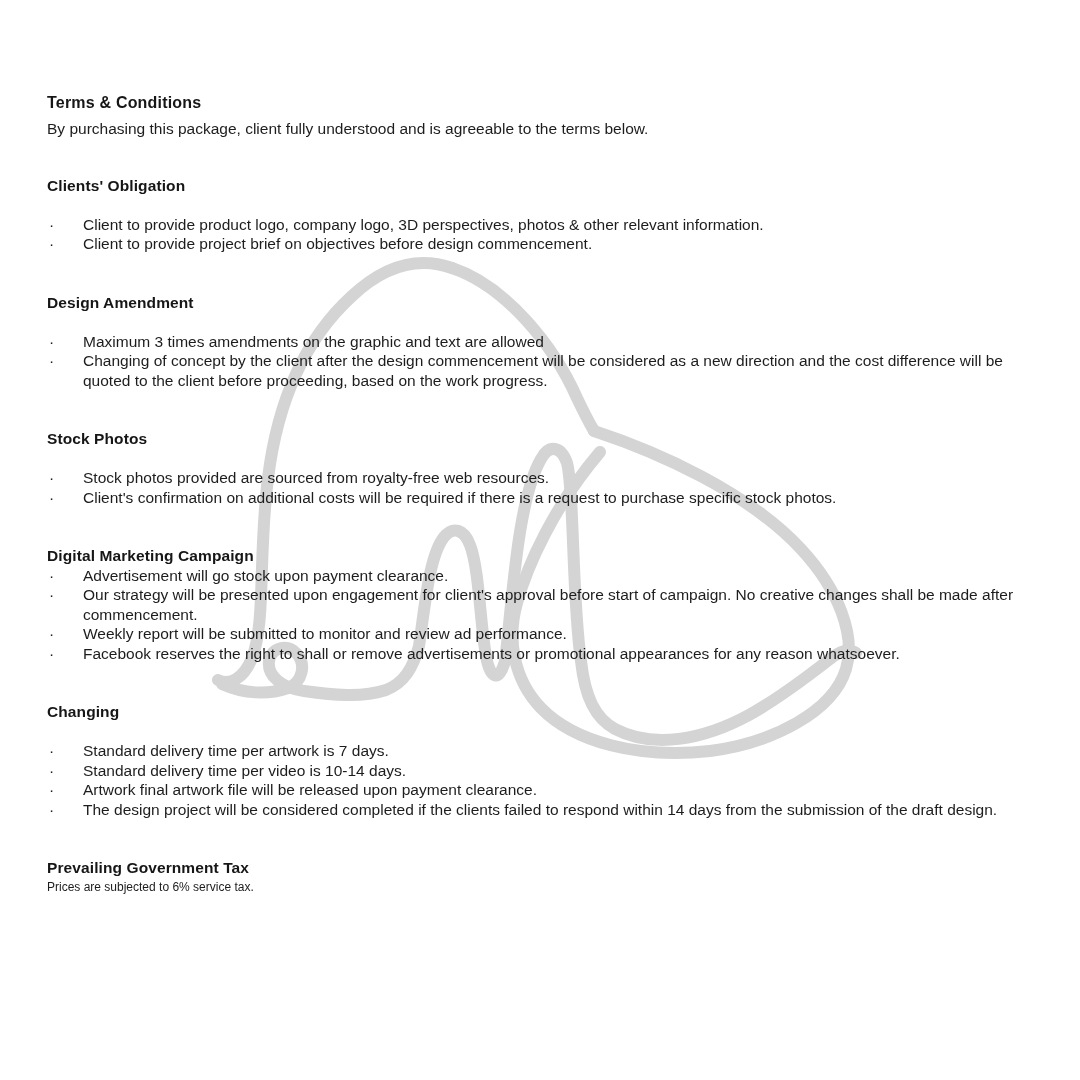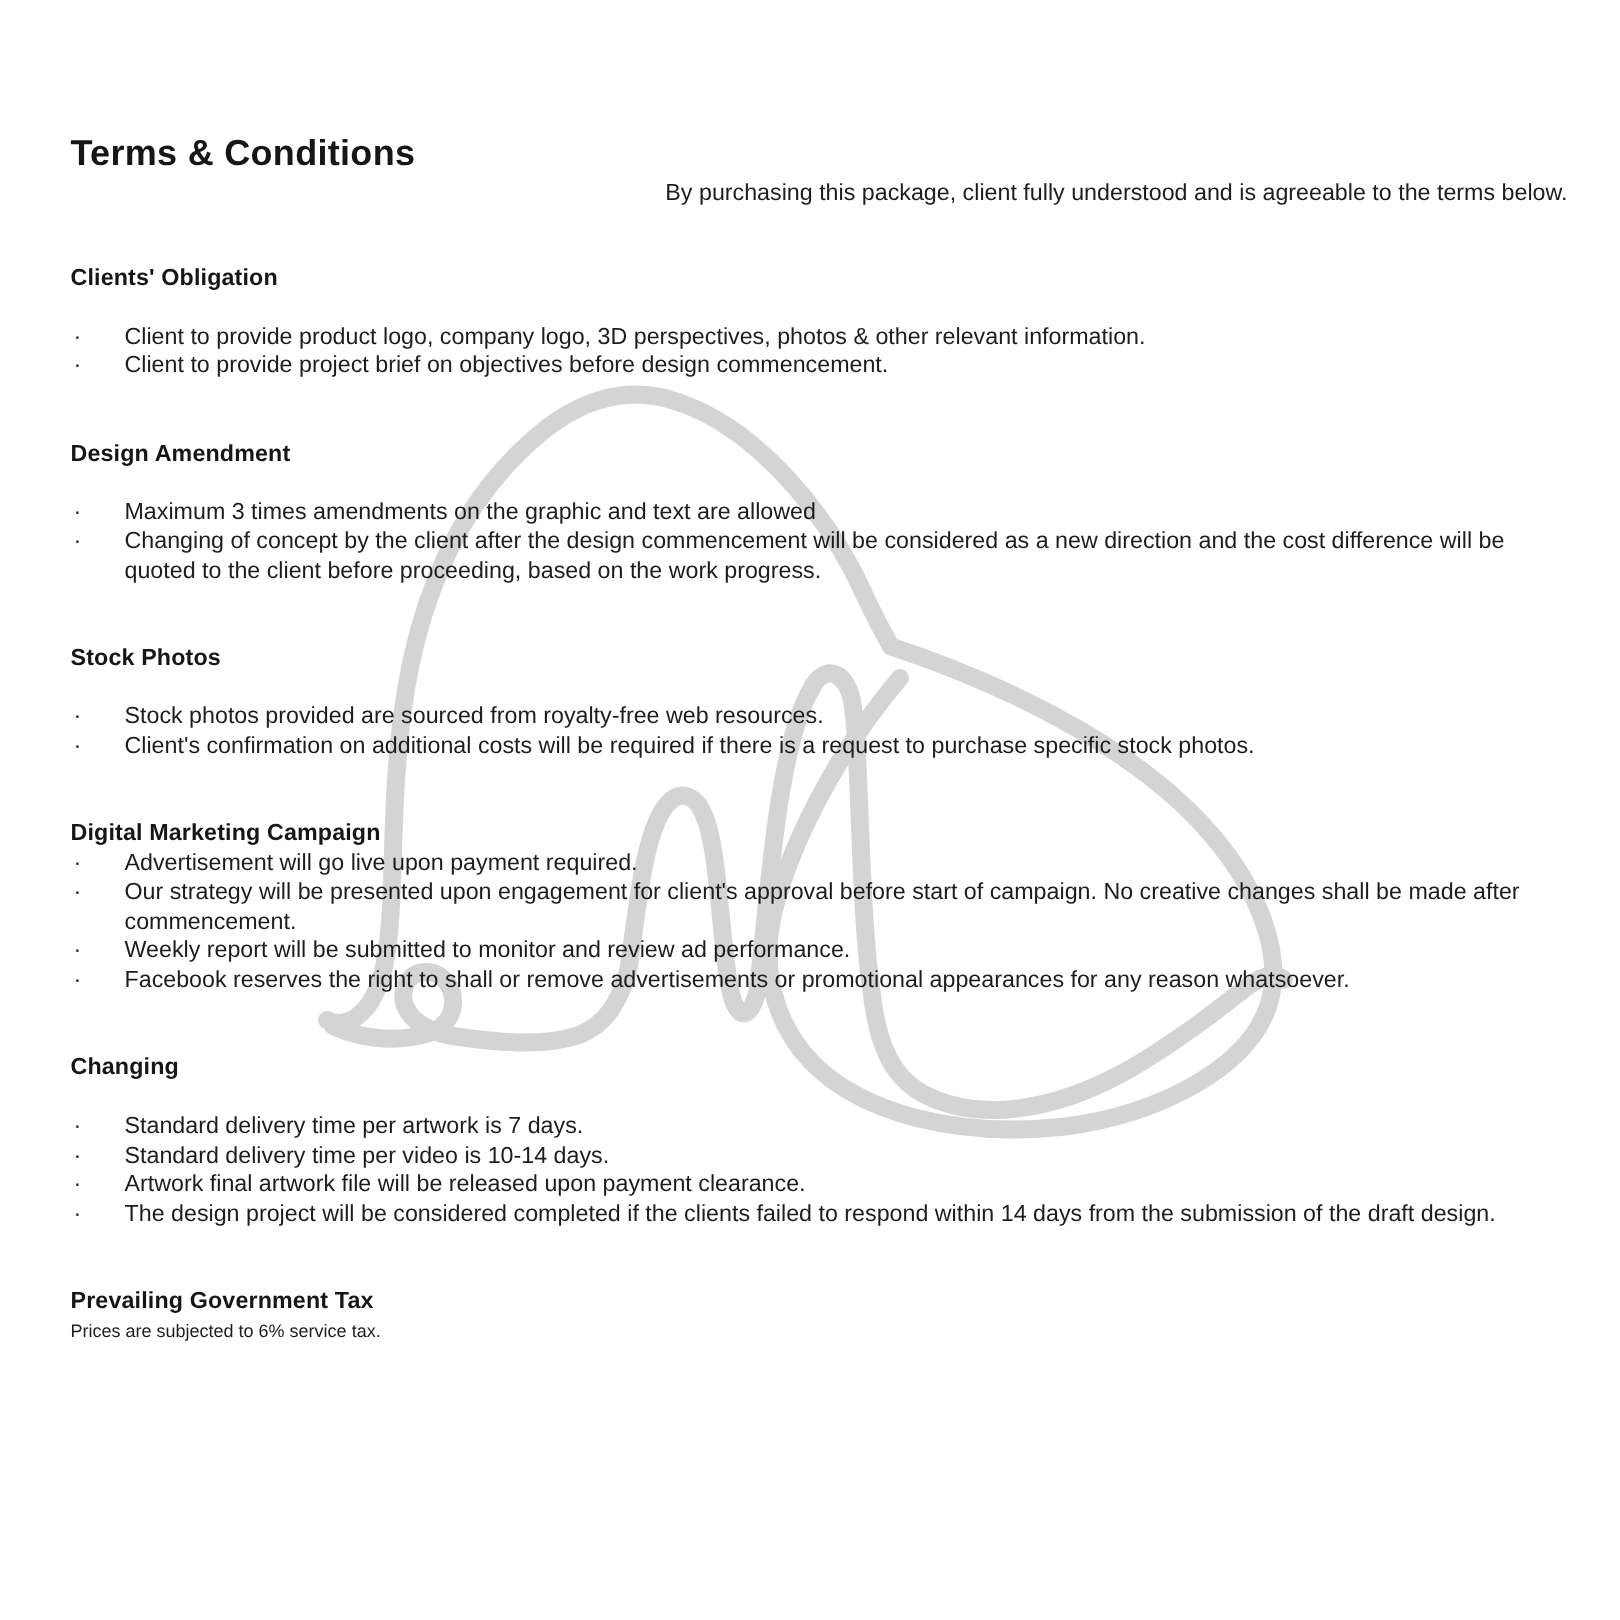--- a/index.html
+++ b/index.html
@@ -13,26 +13,26 @@
   }
   .watermark{
     position:absolute;left:0;top:0;width:1080px;height:1080px;
     pointer-events:none;
   }
   .content{
     position:absolute;left:47px;top:90px;width:998px;
   }
   .title{
     margin:0;
-    font-size:24px;font-weight:700;line-height:25px;
+    font-size:16px;font-weight:700;line-height:25px;
     color:#161616;letter-spacing:.2px;
   }
   .subtitle{
     margin:4px 0 0 0;
-    font-size:15.5px;line-height:19.5px;color:#1d1d1d;text-align:right;
+    font-size:15.5px;line-height:19.5px;color:#1d1d1d;
   }
   .tc-section{margin-top:39px;}
   .tc-section.first{margin-top:37px;}
   .sec-heading{
     margin:0;
     font-size:15.5px;font-weight:700;line-height:19.5px;
     color:#161616;letter-spacing:.1px;
   }
   .sec-bullets{list-style:none;margin:0;padding:0;}
   .tc-section.spaced .sec-bullets{margin-top:19.5px;}
@@ -145,21 +145,21 @@
             </li>
           </ul>
 
   </section>
 
   <section class="tc-section tight">
     <h2 class="sec-heading">Digital Marketing Campaign</h2>
     <ul class="sec-bullets">
             <li class="bullet-item">
               <span class="dot">·</span>
-              <span class="btext">Advertisement will go live upon payment required.</span>
+              <span class="btext">Advertisement will go stock upon payment clearance.</span>
             </li>
             <li class="bullet-item">
               <span class="dot">·</span>
               <span class="btext">Our strategy will be presented upon engagement for client's approval before start of campaign. No creative changes shall be made after commencement.</span>
             </li>
             <li class="bullet-item">
               <span class="dot">·</span>
               <span class="btext">Weekly report will be submitted to monitor and review ad performance.</span>
             </li>
             <li class="bullet-item">

